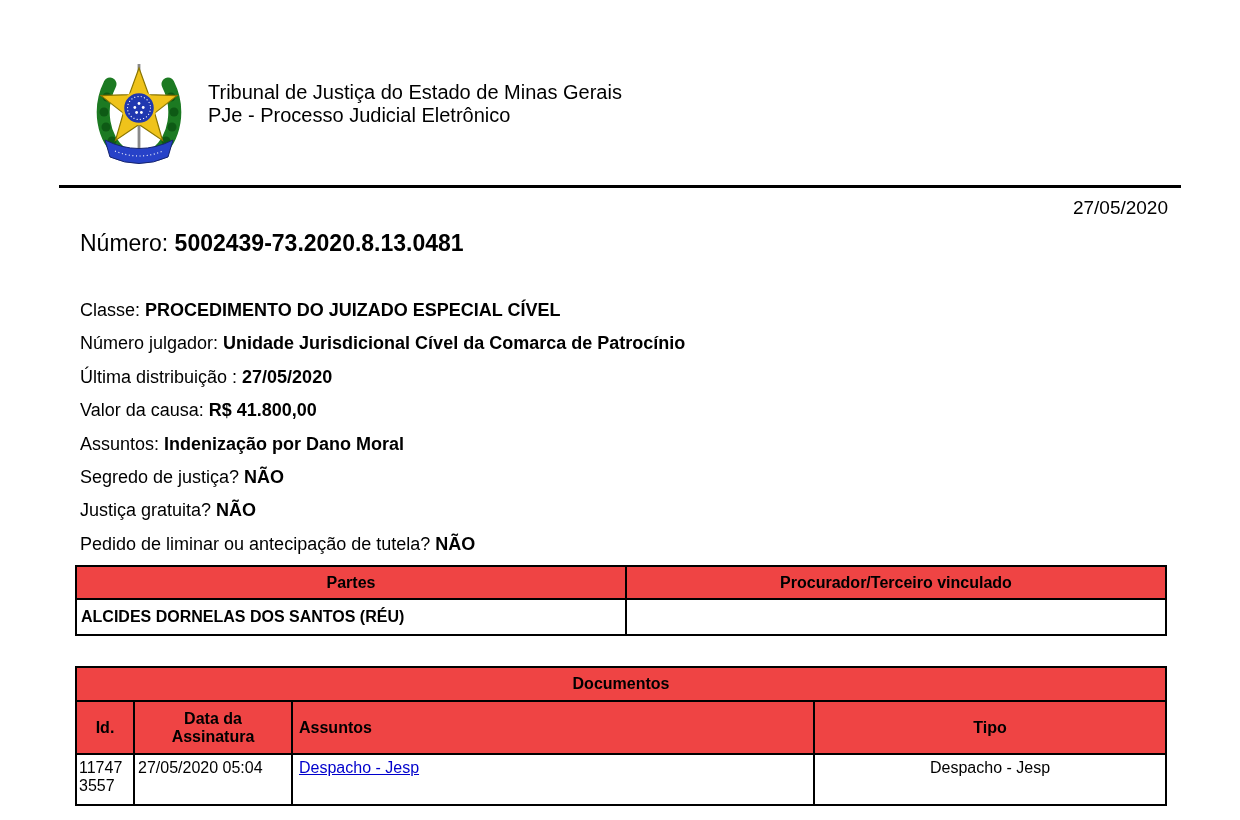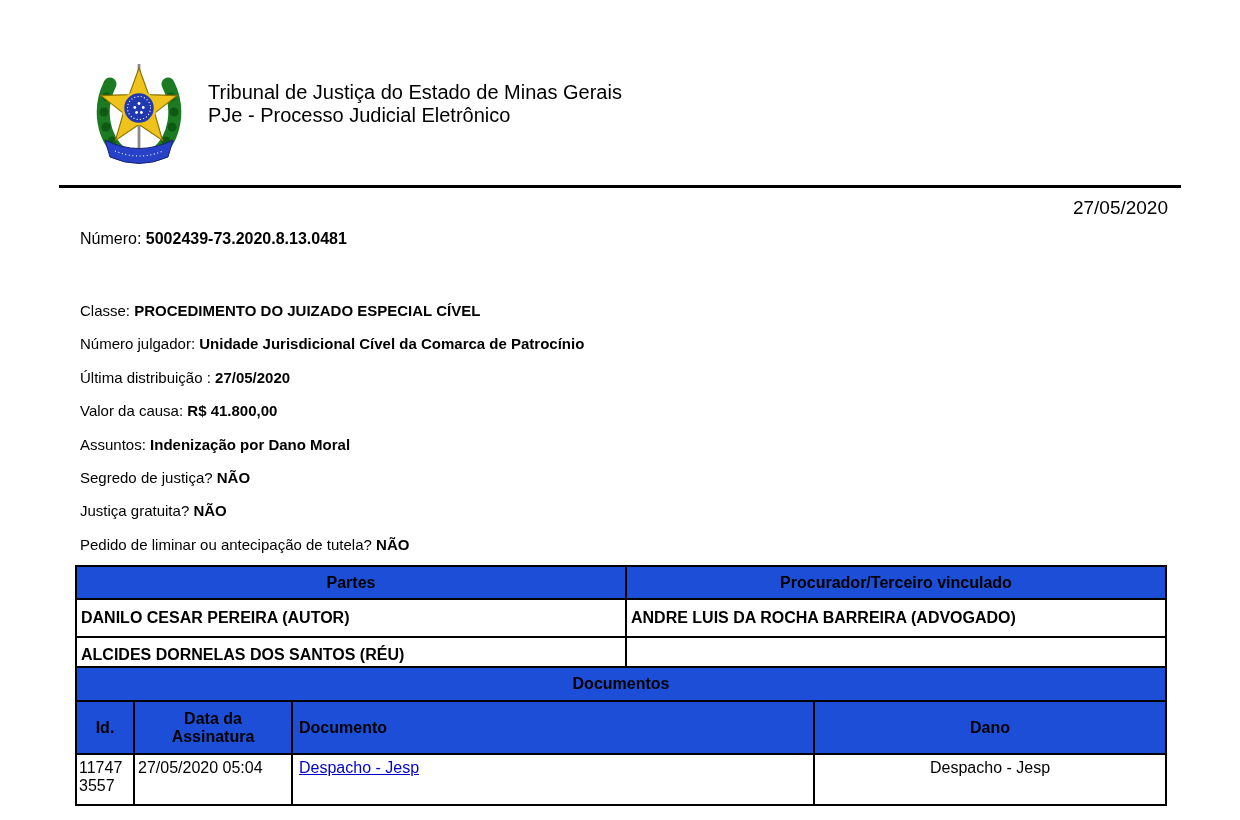--- a/index.html
+++ b/index.html
@@ -6,32 +6,32 @@
   .page {
     position:relative; width:1240px; height:820px; background:#ffffff;
     font-family:"Liberation Sans", sans-serif; color:#000; overflow:hidden;border-radius:24px;
   }
   
   .emblem { position:absolute; left:95px; top:64px; }
   .header-title { position:absolute; left:208px; top:81px; font-size:20px; line-height:22.5px; }
   .hrule { position:absolute; left:59px; top:185px; width:1122px; height:3px; background:#000; }
   .print-date { position:absolute; top:197px; right:72px; font-size:19px; text-align:right; }
   
-  .numero { position:absolute; left:80px; top:230px; font-size:16px; }
+  .numero { position:absolute; left:80px; top:230px; font-size:23px; }
   .numero b { font-weight:bold; }
   
-  .details { position:absolute; left:80px; top:294px; font-size:15px; line-height:33.4px; }
+  .details { position:absolute; left:80px; top:294px; font-size:18px; line-height:33.4px; }
   .details b { font-weight:bold; }
   
   table.tbl {
     position:absolute; left:75px; width:1090px; border-collapse:collapse;
     table-layout:fixed; font-size:16px; border:2px solid #000;
   }
   table.tbl th, table.tbl td { border:2px solid #000; padding:2px 4px; overflow:hidden; }
-  table.tbl th { background:#1d4ed8; font-weight:bold; text-align:center; }
+  table.tbl th { background:#ef4444; font-weight:bold; text-align:center; }
   #partes-table { top:565px; }
   #partes-table th { height:27px; }
   #partes-table td { font-weight:bold; vertical-align:middle; text-align:left; padding-left:4px; }
   #partes-table tr.r1 td { height:32px; }
   #partes-table tr.r2 td { height:30px; }
   #docs-table { top:666px; }
   #docs-table .title-row th { height:28px; }
   #docs-table .head-row th { height:47px; vertical-align:middle; }
   #docs-table .head-row th.doc-col { text-align:left; padding-left:6px; }
   #docs-table .head-row .wrap-narrow { display:block; width:92px; margin:0 auto; }
@@ -107,24 +107,20 @@
   <table class="tbl" id="partes-table">
     <colgroup>
         <col style="width:550px">
         <col style="width:540px">
       </colgroup>
     <tbody>
         <tr>
       <th>Partes</th>
       <th>Procurador/Terceiro vinculado</th>
     </tr>
-    <tr class="r1">
-      <td>DANILO CESAR PEREIRA (AUTOR)</td>
-      <td>ANDRE LUIS DA ROCHA BARREIRA (ADVOGADO)</td>
-    </tr>
     <tr class="r2">
       <td>ALCIDES DORNELAS DOS SANTOS (RÉU)</td>
       <td></td>
     </tr>
   </tbody>
     </table>
 
   <table class="tbl" id="docs-table">
     <colgroup>
       <col style="width:58px">
@@ -134,22 +130,22 @@
     </colgroup>
     <tbody>
         <tr class="title-row">
       <th colspan="4">Documentos</th>
     </tr>
     <tr class="head-row">
       <th>Id.</th>
       <th>
             <span class="wrap-narrow">Data da Assinatura</span>
           </th>
-      <th class="doc-col">Documento</th>
-      <th>Dano</th>
+      <th class="doc-col">Assuntos</th>
+      <th>Tipo</th>
     </tr>
     <tr>
       <td class="id-cell">117473557</td>
       <td class="date-cell">27/05/2020 05:04</td>
       <td class="doc-cell">
         <a class="doc-link">Despacho - Jesp</a>
       </td>
       <td class="tipo-cell">Despacho - Jesp</td>
     </tr>
   </tbody>

